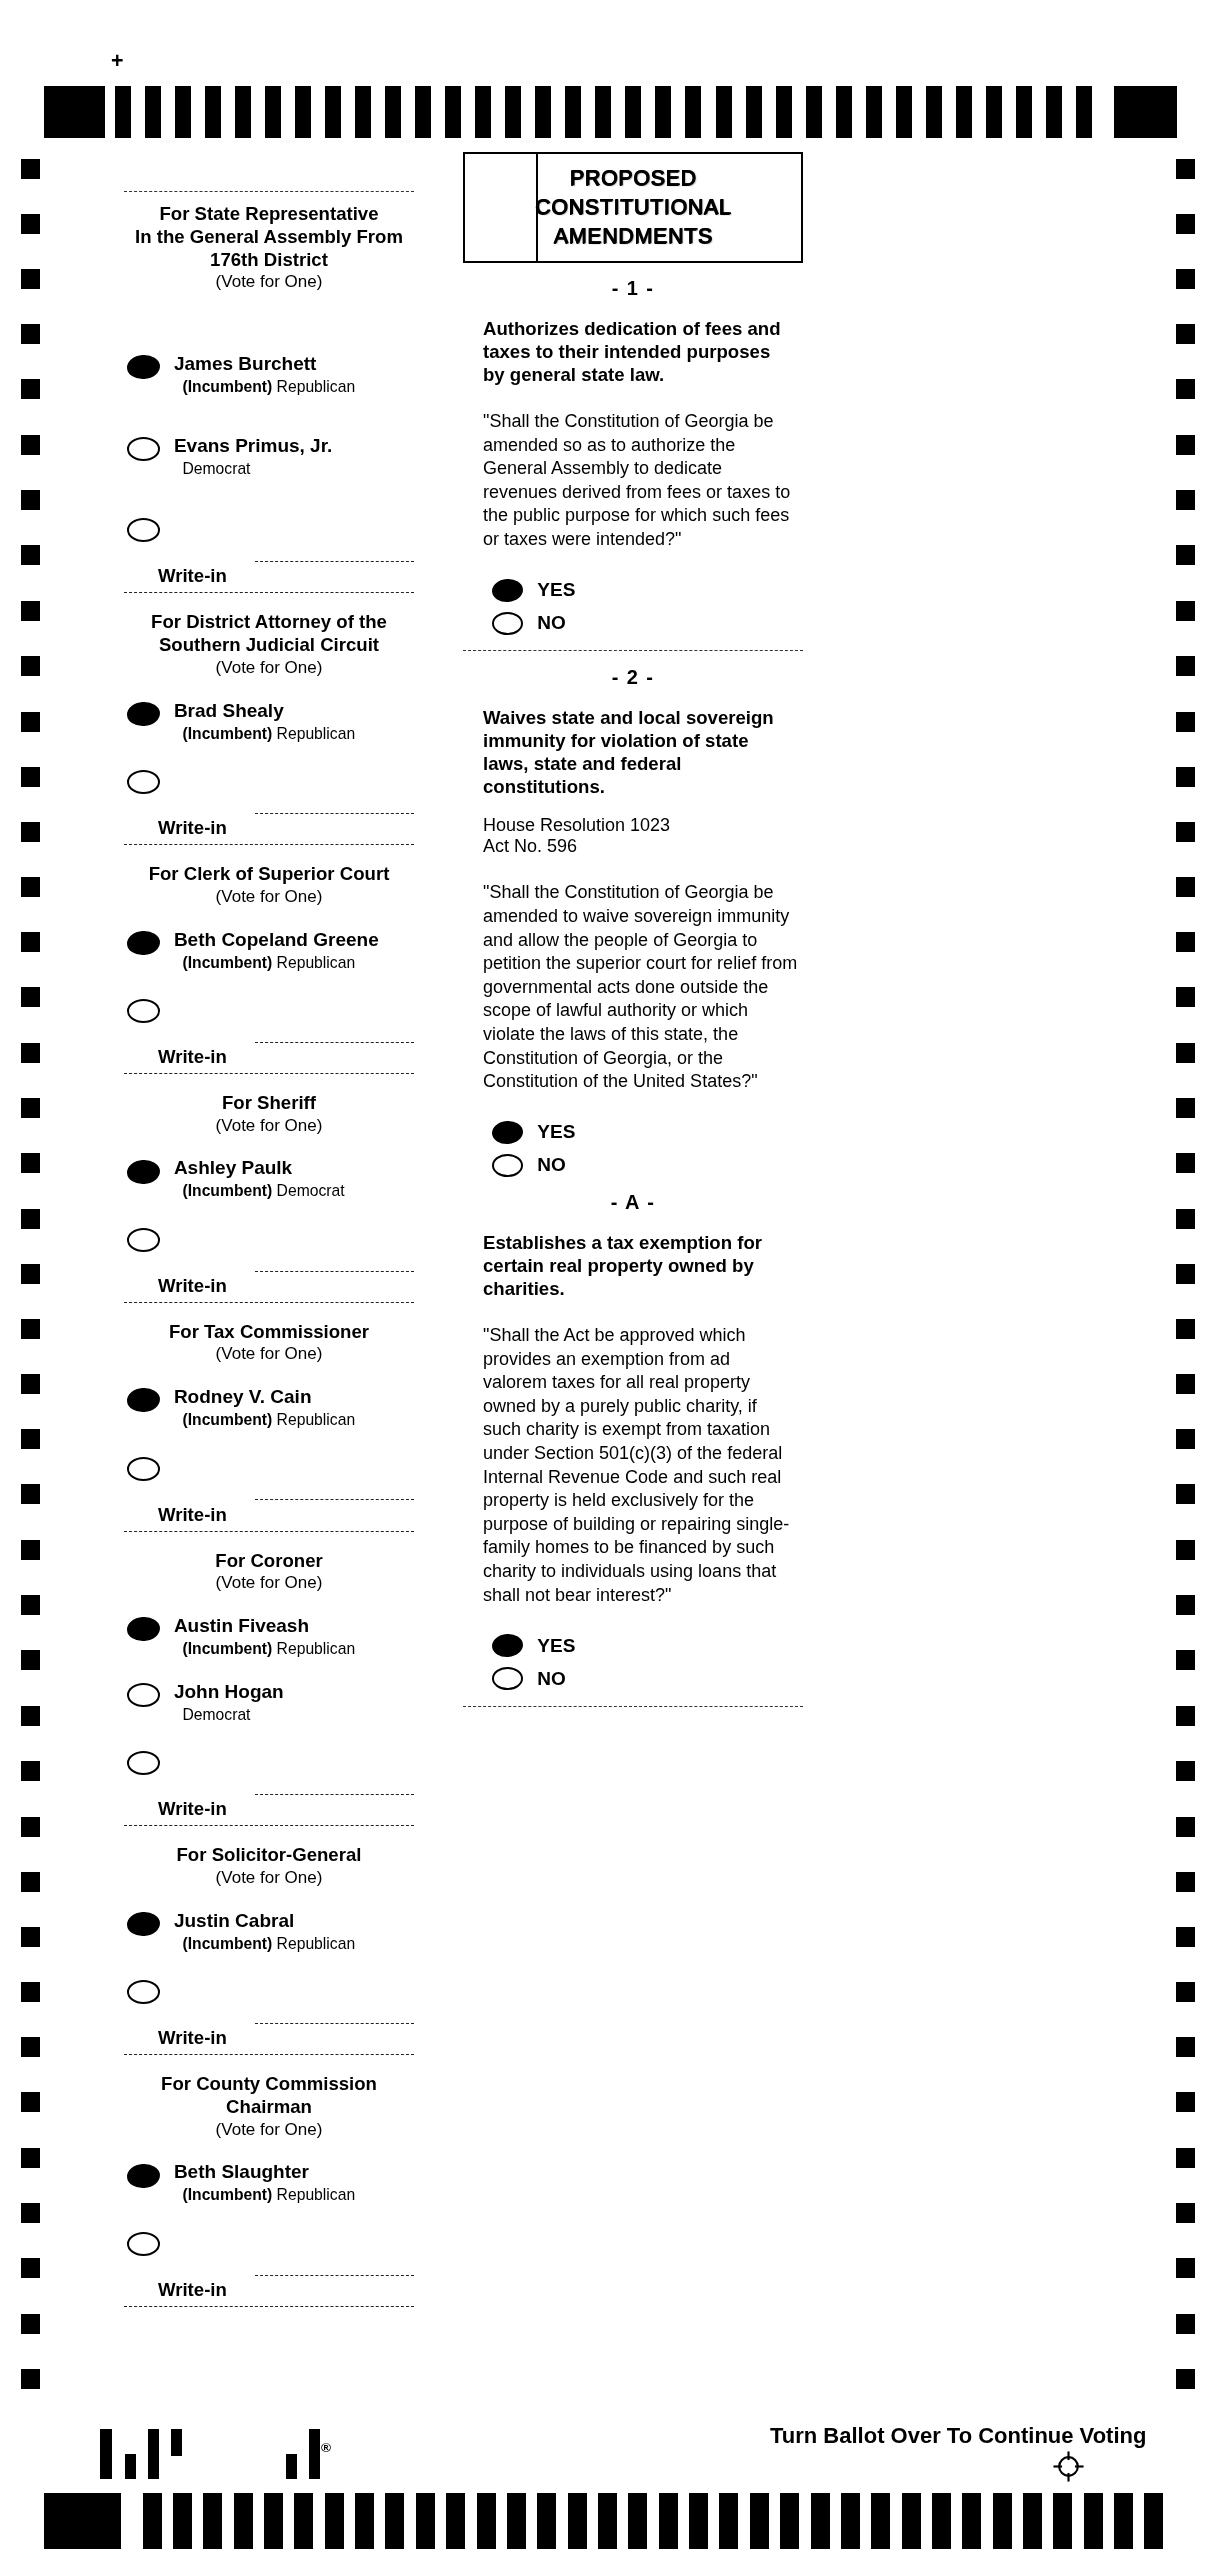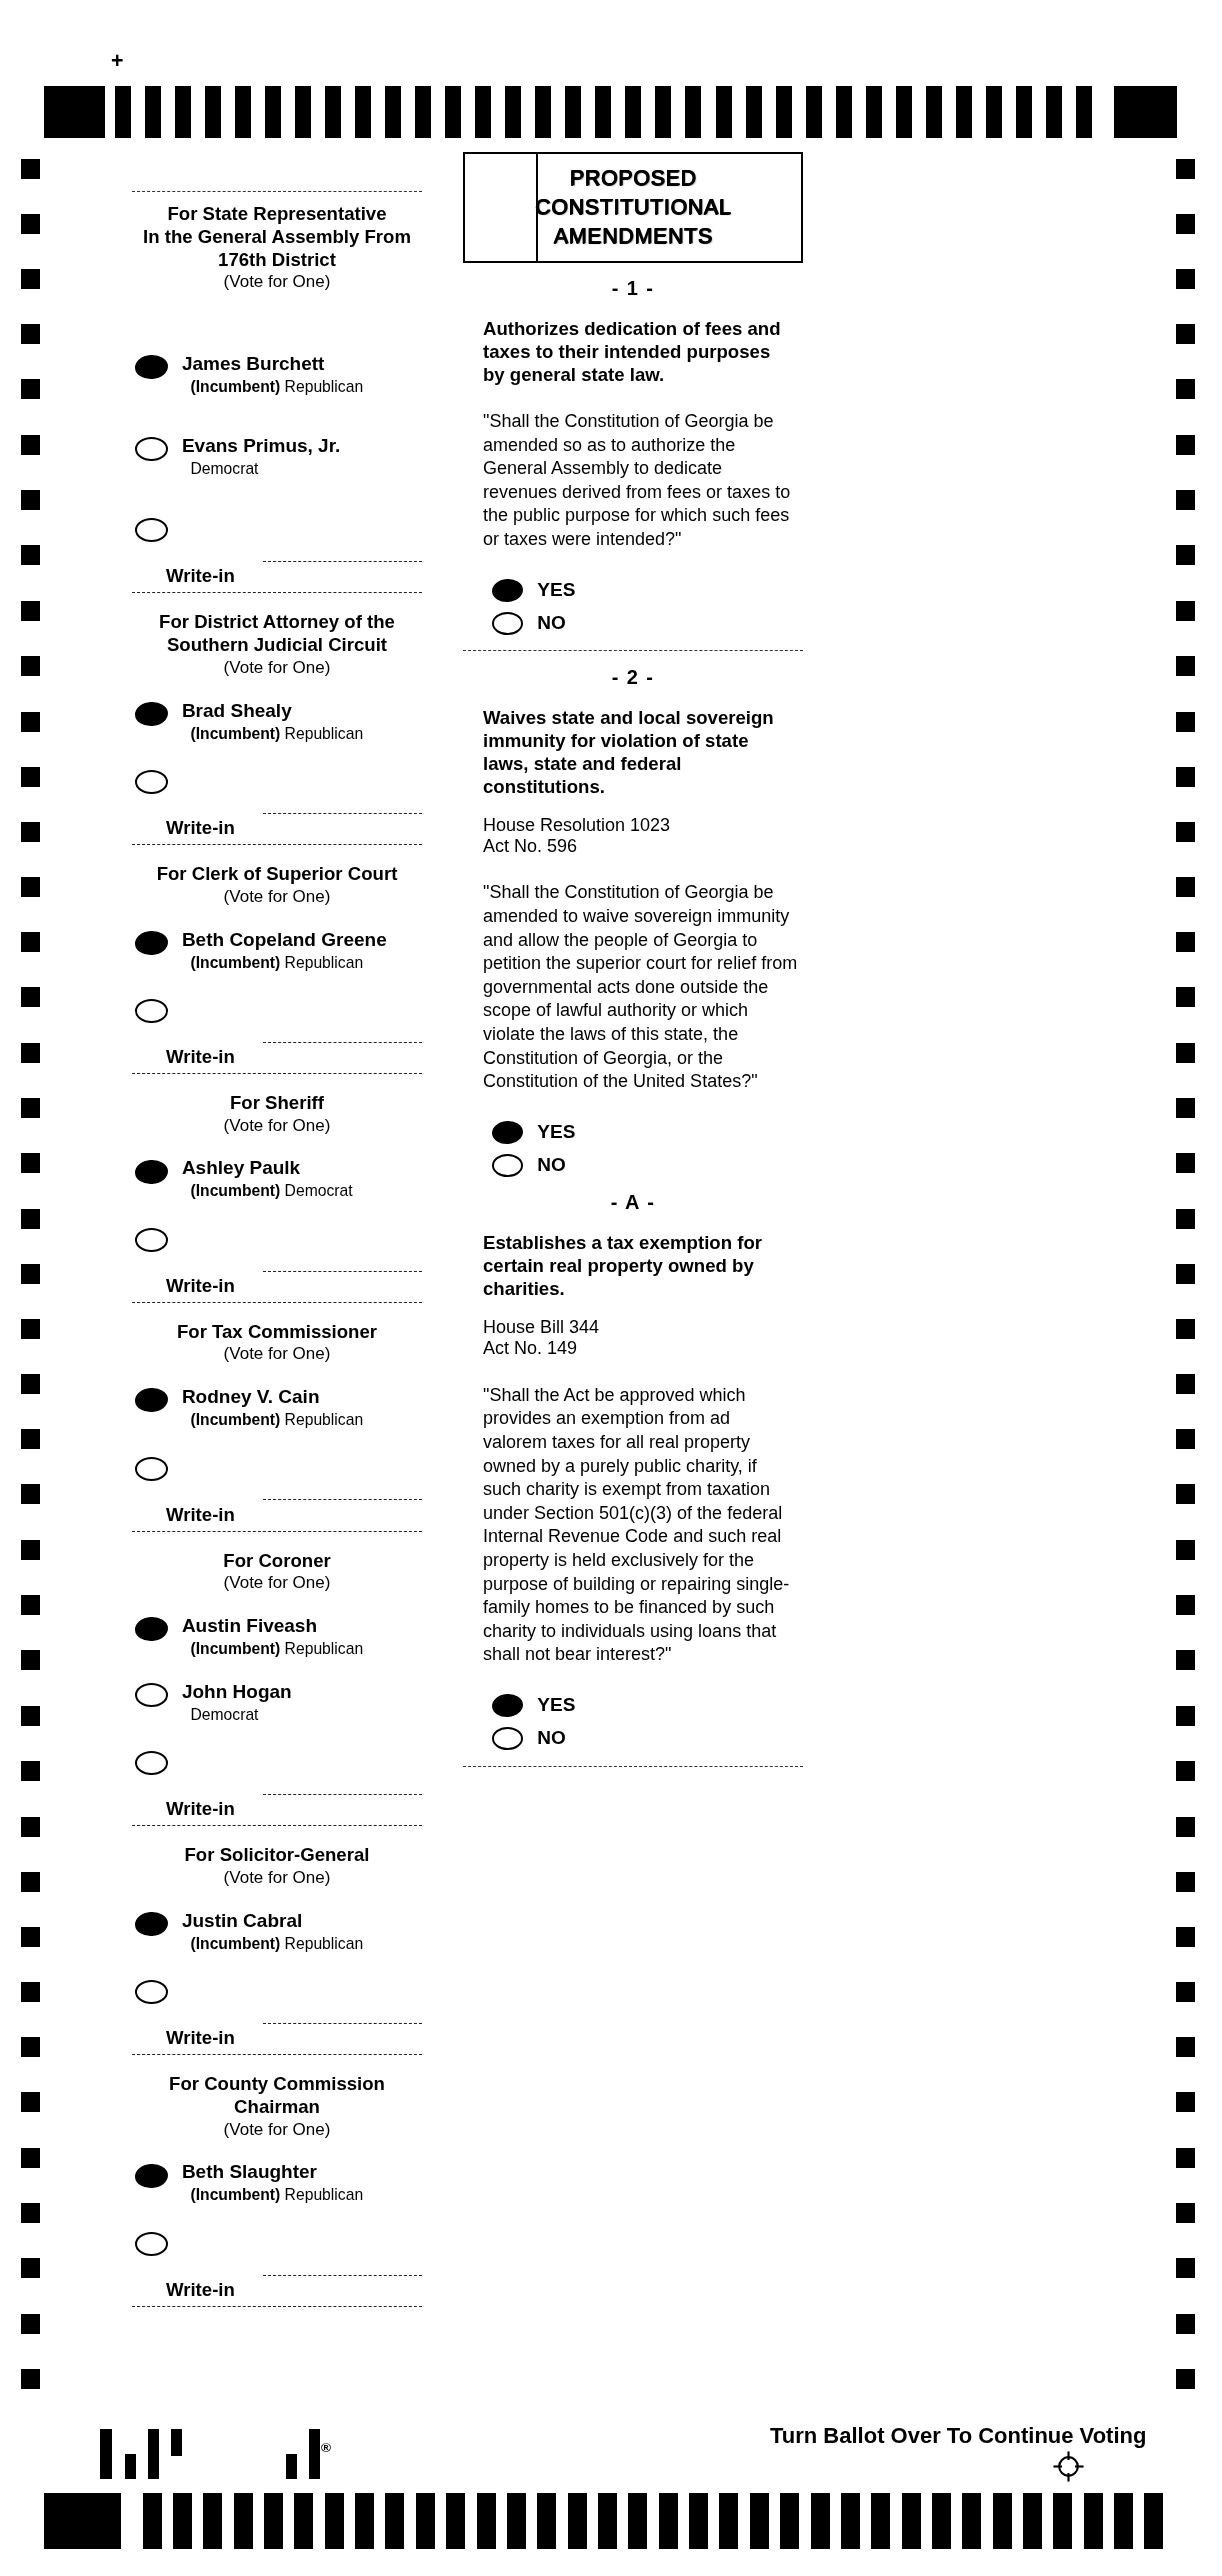--- a/index.html
+++ b/index.html
@@ -14,21 +14,21 @@
   
   .band{position:absolute}
   #band-top{left:44px;top:86px;width:1133px;height:52px}
   #band-bottom{left:44px;top:2493px;width:1127px;height:56px}
   .band-block{position:absolute;top:0;height:100%;background:#000}
   .band .bar{position:absolute;top:0;background:#000}
   .edge-col{position:absolute;top:0;width:19px;height:100%}
   #edge-left{left:21.4px} #edge-right{left:1176px}
   .edge-sq{position:absolute;left:0;width:19px;height:20px;background:#000}
   
-  #col-left{position:absolute;left:132px;top:174px;width:290px}
+  #col-left{position:absolute;left:124px;top:174px;width:290px}
   #col-right{position:absolute;left:463px;top:146px;width:340px}
   
   .race{margin-top:17px}
   .top-dash{border-top:1.4px dashed #333;margin-bottom:10px}
   .race-title{font-size:18.6px;font-weight:bold;line-height:23px;text-align:center;white-space:pre-line}
   .race-inst{font-size:17px;line-height:20px;text-align:center;margin-top:1.4px}
   .oval{display:inline-block;width:33px;height:24px;border:2.1px solid #000;
     border-radius:50%;background:#fff;flex:none;box-sizing:border-box}
   .oval.filled{background:#000;transform:rotate(-4deg)}
   .oval.small{width:31px;height:23px}
@@ -405,22 +405,20 @@
           <span class="vote-label">YES</span>
         </div>
         <div class="vote-row no">
           <span class="oval small"></span>
           <span class="vote-label">NO</span>
         </div>
       </section>
       <section class="measure">
         <div class="m-number">- A -</div>
         <div class="m-summary">Establishes a tax exemption for certain real property owned by charities.</div>
-        <div class="m-refs">House Bill 344
-Act No. 149</div>
         <div class="m-question">"Shall the Act be approved which provides an exemption from ad valorem taxes for all real property owned by a purely public charity, if such charity is exempt from taxation under Section 501(c)(3) of the federal Internal Revenue Code and such real property is held exclusively for the purpose of building or repairing single-family homes to be financed by such charity to individuals using loans that shall not bear interest?"</div>
         <div class="vote-row">
           <span class="oval small filled"></span>
           <span class="vote-label">YES</span>
         </div>
         <div class="vote-row no">
           <span class="oval small"></span>
           <span class="vote-label">NO</span>
         </div>
         <div class="m-sep"></div>

